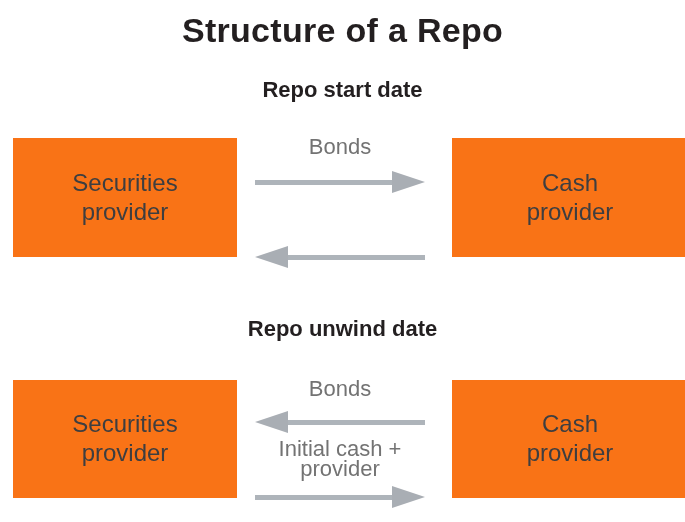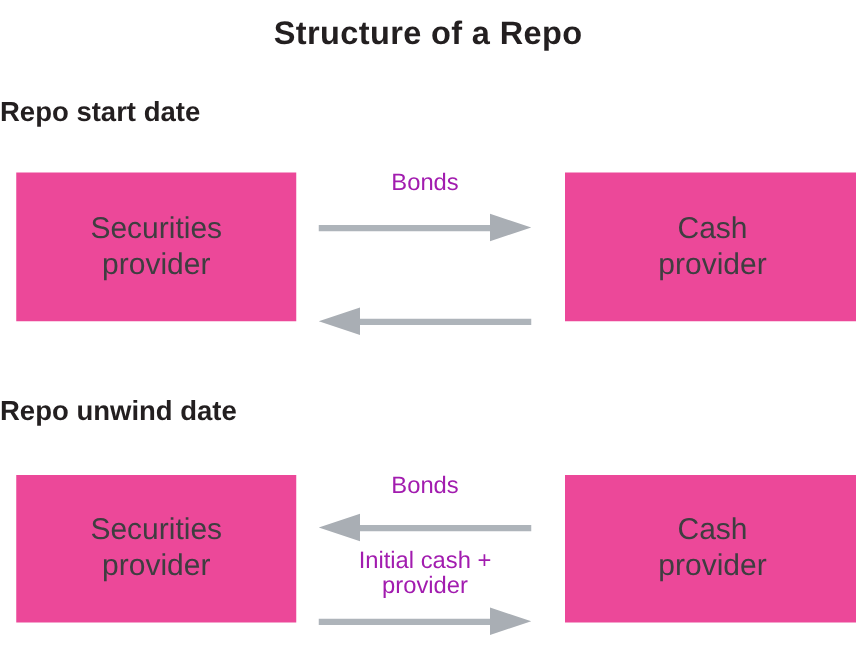--- a/index.html
+++ b/index.html
@@ -10,62 +10,63 @@
     background: #ffffff;
     font-family: "Liberation Sans", sans-serif;
     overflow: hidden;
   }
   .title {
     position: absolute;
     top: 11px; left: 0;
     width: 685px;
     margin: 0;
     text-align: center;
-    font-size: 26px;
+    font-size: 34px;
     font-weight: bold;
     color: #231f20;
     letter-spacing: 0.3px;
   }
   .subtitle {
     position: absolute;
     left: 0;
     width: 685px;
     margin: 0;
+    text-align: center;
     font-size: 22px;
     font-weight: bold;
     color: #231f20;
   }
   .subtitle.start  { top: 77px; }
   .subtitle.unwind { top: 316px; }
 
   .box {
     position: absolute;
-    background: #ec4899;
+    background: #f97316;
     display: flex;
     align-items: center;
     justify-content: center;
     text-align: center;
     color: #3e3e40;
     font-size: 24px;
     line-height: 1.2;
   }
   .box.row1 { top: 138px; height: 119px; }
   .box.row2 { top: 380px; height: 118px; }
   .box.colL { left: 13px;  width: 224px; }
   .box.colR { left: 452px; width: 236px; }
   .box-text { display: inline-block; max-width: 145px; }
 
   .flow-label {
     position: absolute;
     left: 255px;
     width: 170px;
     text-align: center;
-    font-size: 19px;
+    font-size: 22px;
     line-height: 20px;
-    color: #a21caf;
+    color: #737373;
   }
   .flow-label .wrap { display: inline-block; max-width: 150px; }
   .label-bonds-start   { top: 137px; }
   .label-cash-start    { top: 208px; }
   .label-bonds-unwind  { top: 379px; }
   .label-cash-unwind   { top: 439px; }
 
   .arrow {
     position: absolute;
     left: 255px;

